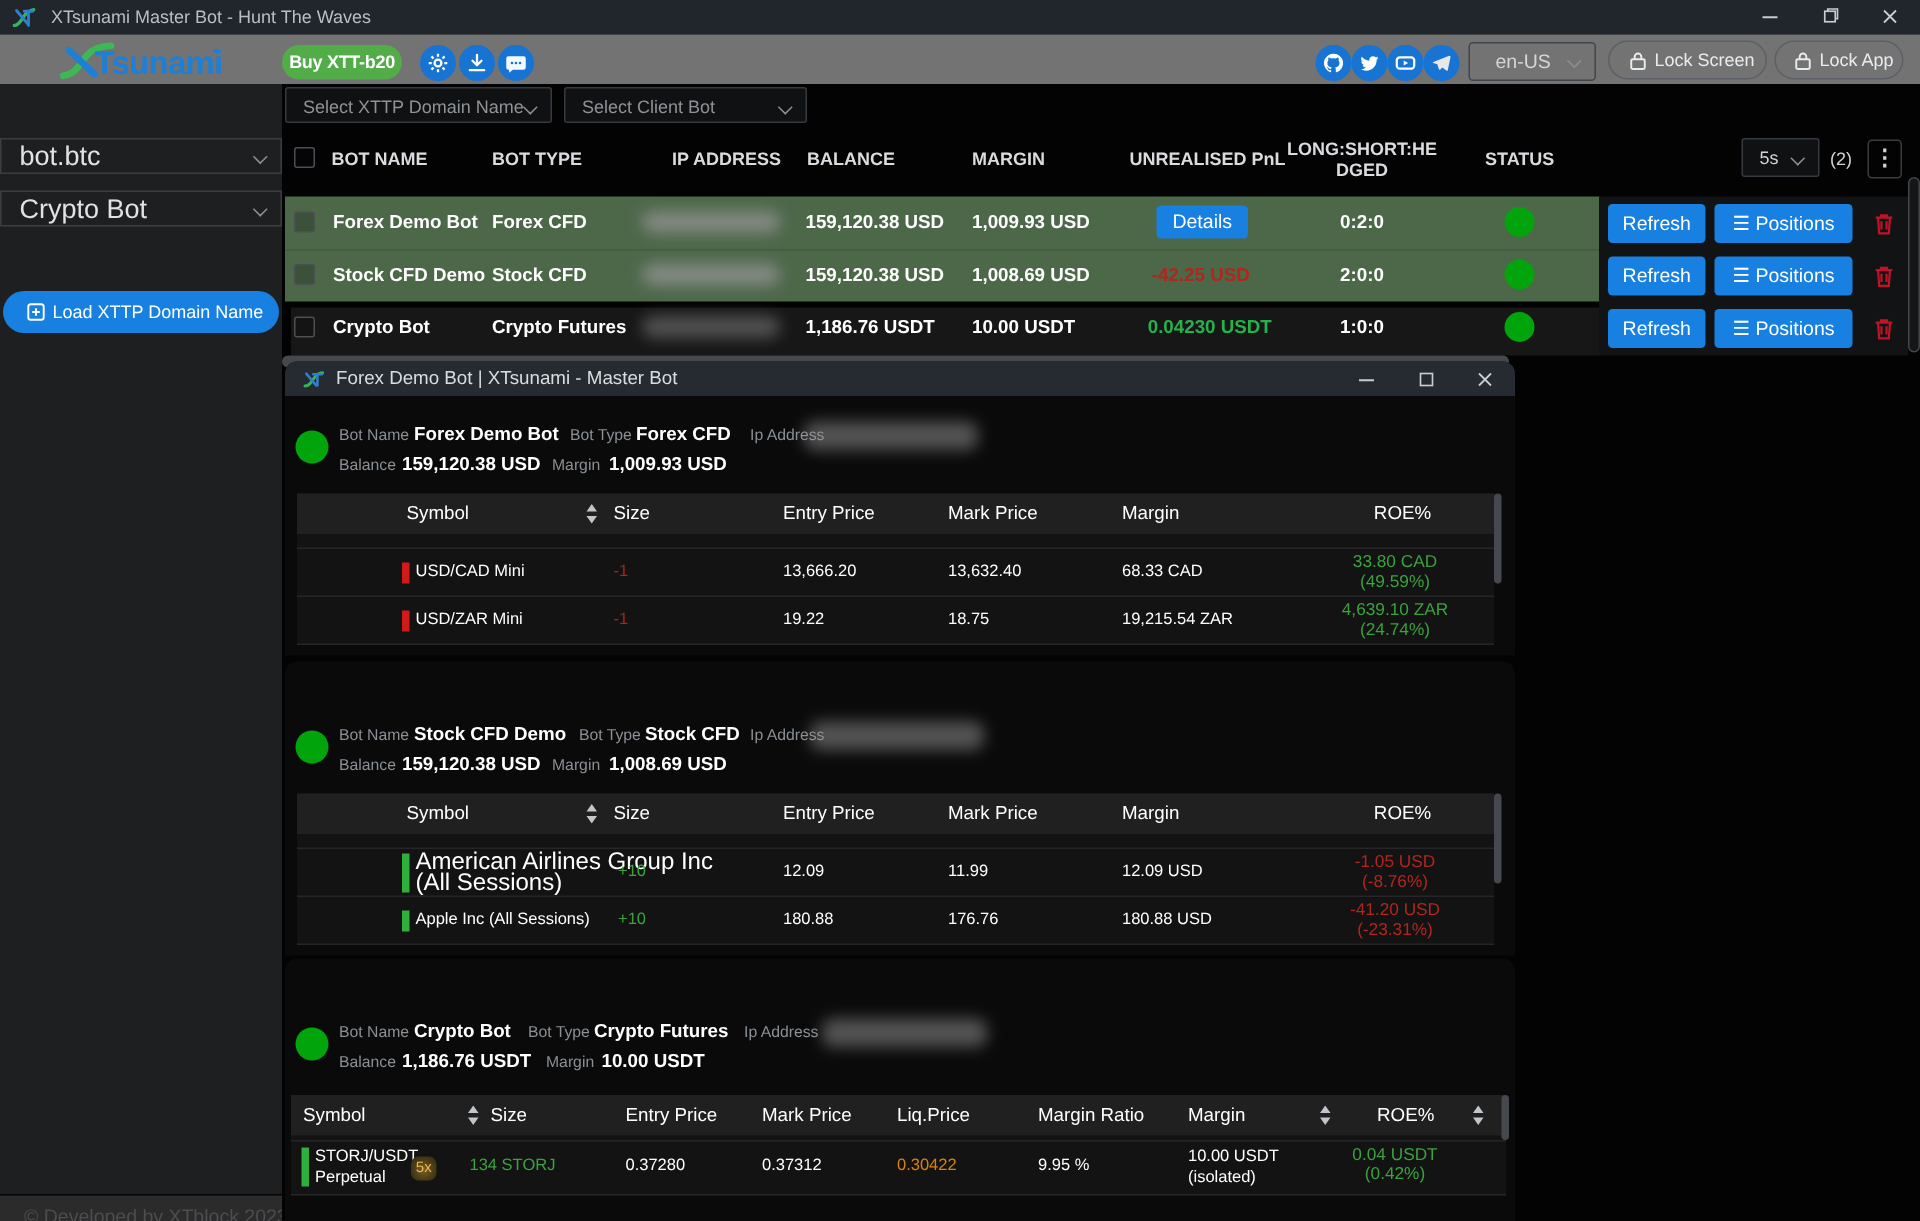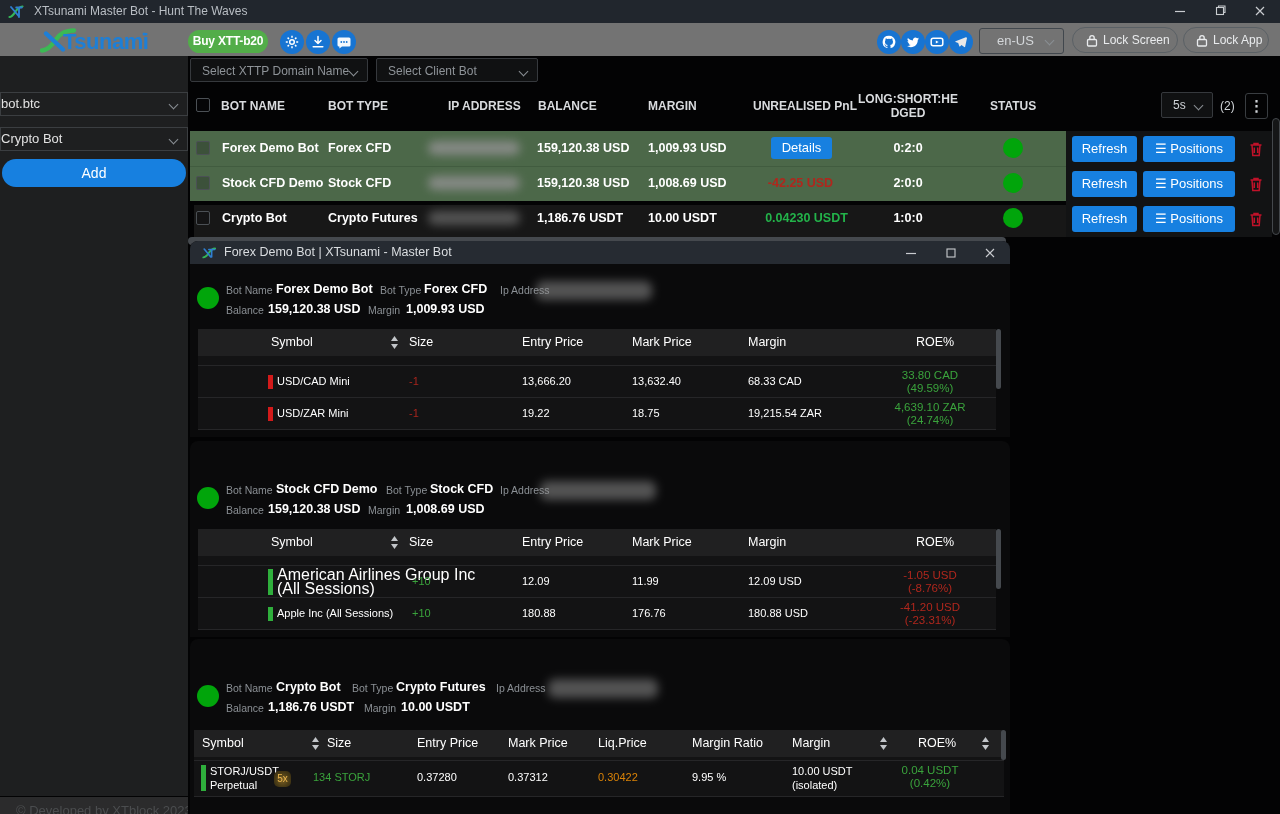--- a/index.html
+++ b/index.html
@@ -10,21 +10,21 @@
 #titlebar { position:absolute; left:0; top:0; width:1280px; height:23px; background:#21262d; }
 #titlebar .title { position:absolute; left:34px; top:4px; font-size:12px; color:#b9bec4; }
 
 #header { position:absolute; left:0; top:23px; width:1280px; height:33px; background:#737373; }
 .circ { position:absolute; width:24px; height:24px; border-radius:50%; background:#1774d2; top:7px; }
 .pill { position:absolute; height:26px; border:1px solid #5a6065; border-radius:14px; color:#e9ebed; font-size:12px; top:4px; white-space:nowrap; }
 #enus { position:absolute; left:979px; top:5px; width:85px; height:26px; border:1px solid #41474d; border-radius:3px; color:#d4d7da; font-size:13px; }
 #buy { position:absolute; left:188px; top:7px; width:80px; height:23px; background:#52ad49; border-radius:12px; color:#fff; font-weight:bold; font-size:12px; text-align:center; line-height:23px; white-space:nowrap; letter-spacing:-0.2px; }
 
 #sidebar { position:absolute; left:0; top:56px; width:188px; height:740px; background:#1e1f20; }
-.sel { position:absolute; left:0; width:188px; height:24px; border:1px solid #3b3e41; background:#1e1f20; color:#e2e2e2; font-size:13px; line-height:22px; }
+.sel { position:absolute; left:0; width:188px; height:24px; border:1px solid #3b3e41; background:#1e1f20; color:#e2e2e2; font-size:18px; line-height:22px; padding-left:12px; }
 .chev { position:absolute; right:10px; top:8px; width:7px; height:7px; border-right:1.6px solid #8a8f94; border-bottom:1.6px solid #8a8f94; transform:rotate(45deg); }
 .bluebtn { position:absolute; left:2px; width:184px; height:28px; background:#1780e0; border-radius:14px; color:#fff; font-size:14px; text-align:center; line-height:28px; }
 
 #footer { position:absolute; left:0; top:797px; width:1280px; height:17px; background:#2b2b2c; color:#4b4d4f; font-size:13px; overflow:hidden; }
 
 #content { position:absolute; left:188px; top:56px; width:1092px; height:758px; background:#030304; }
 .dsel { position:absolute; top:2px; height:24px; border:1px solid #36393d; border-radius:2px; color:#8e9398; font-size:12px; line-height:24px; padding-left:11px; background:#101112; white-space:nowrap; }
 .mth { position:absolute; color:#d9dbde; font-size:12px; font-weight:bold; }
 .row { position:absolute; left:2px; width:877px; height:35px; }
 .grn { background:#4c6849; }
@@ -136,21 +136,27 @@
           <rect x="1.5" y="5.5" width="9" height="6.5" rx="1" fill="none" stroke="#e9ebed" stroke-width="1.3"></rect>
           <path d="M3.8 5.5V3.8a2.2 2.2 0 0 1 4.4 0v1.7" fill="none" stroke="#e9ebed" stroke-width="1.3"></path>
         </svg>
       <span style="position:absolute;left:29px;top:5px">Lock App</span>
     </div>
   </div>
 
   <div id="sidebar">
     <div class="sel" style="top:36px">bot.btc<span class="chev"></span></div>
     <div class="sel" style="top:71px">Crypto Bot<span class="chev"></span></div>
-    <div class="bluebtn" style="top:103px">Add</div>
+    <div class="bluebtn" style="top:138px;font-size:12px;text-align:left;white-space:nowrap">
+      <svg class="abs" style="left:16px;top:8px" width="12" height="12" viewBox="0 0 14 14">
+          <rect x="1" y="1" width="12" height="12" rx="2" fill="none" stroke="#fff" stroke-width="1.5"></rect>
+          <path d="M7 4v6M4 7h6" stroke="#fff" stroke-width="1.5"></path>
+        </svg>
+      <span style="position:absolute;left:33px;top:0">Load XTTP Domain Name</span>
+    </div>
   </div>
 
   <div id="footer">
       <span style="position:absolute;left:16px;top:6px">© Developed by XTblock 2023</span>
     </div>
 
   <div id="content">
     <div class="dsel" style="left:2px;width:178px">Select XTTP Domain Name<span class="chev" style="top:9px"></span></div>
     <div class="dsel" style="left:188px;width:162px">Select Client Bot<span class="chev" style="top:9px"></span></div>
 

